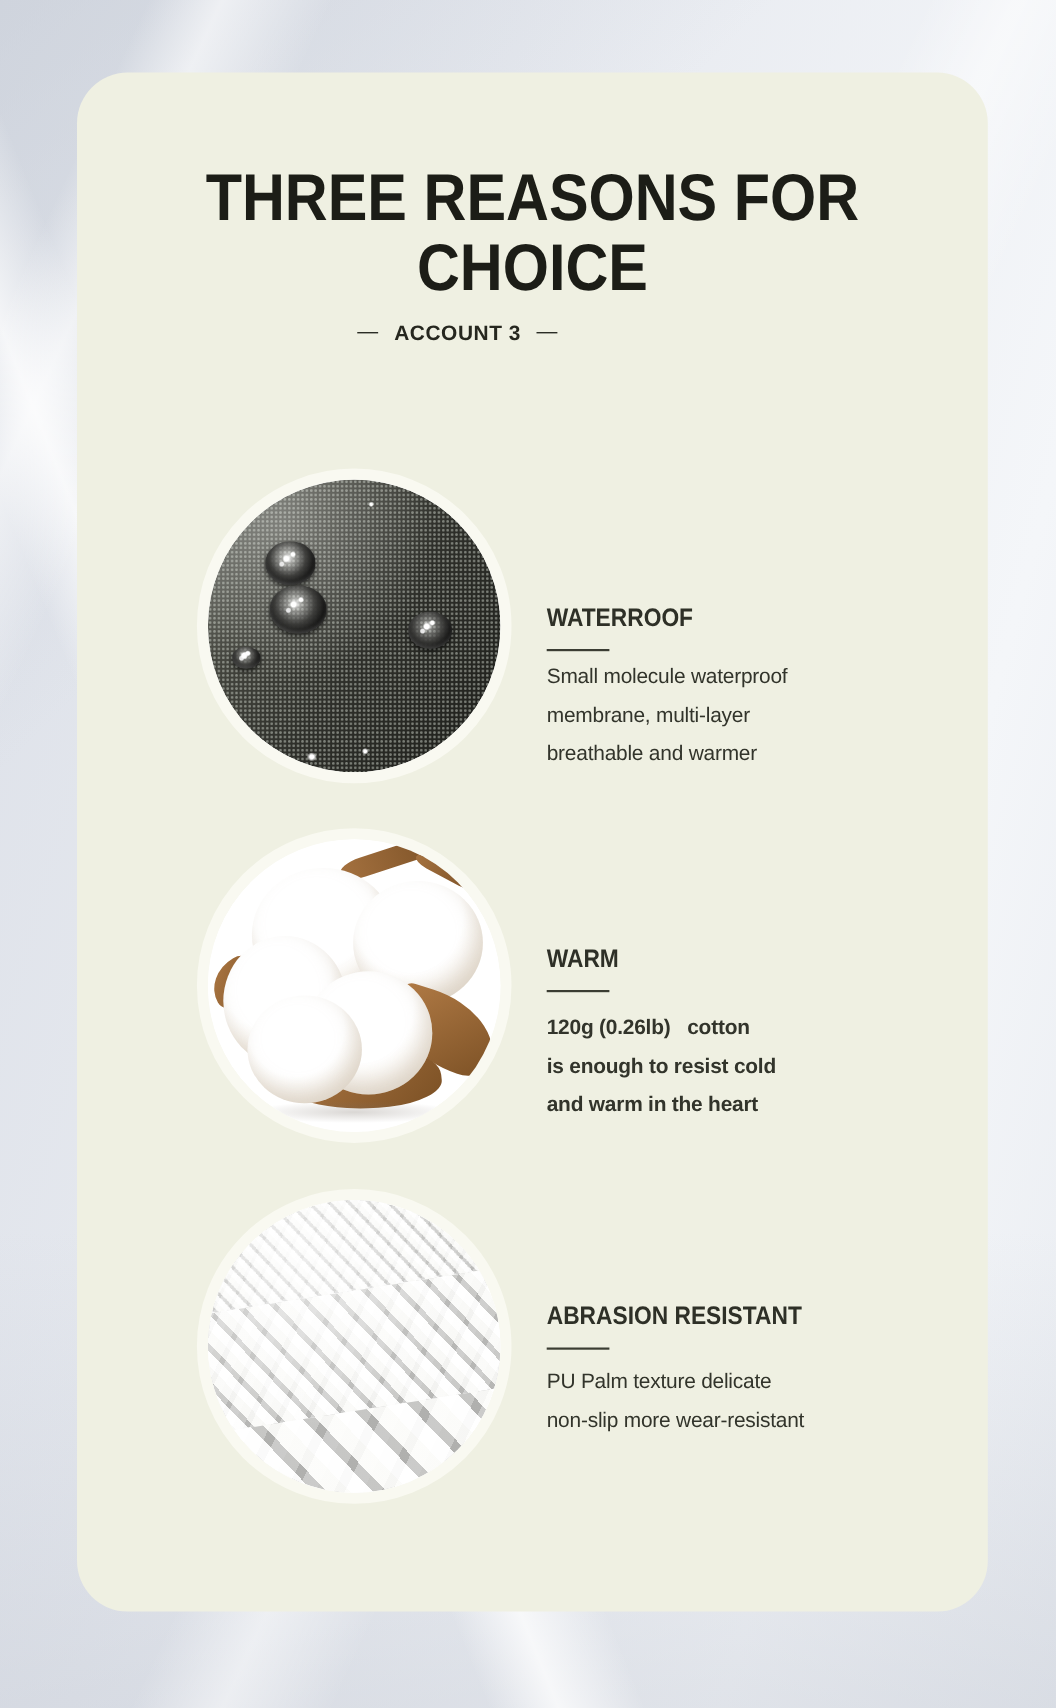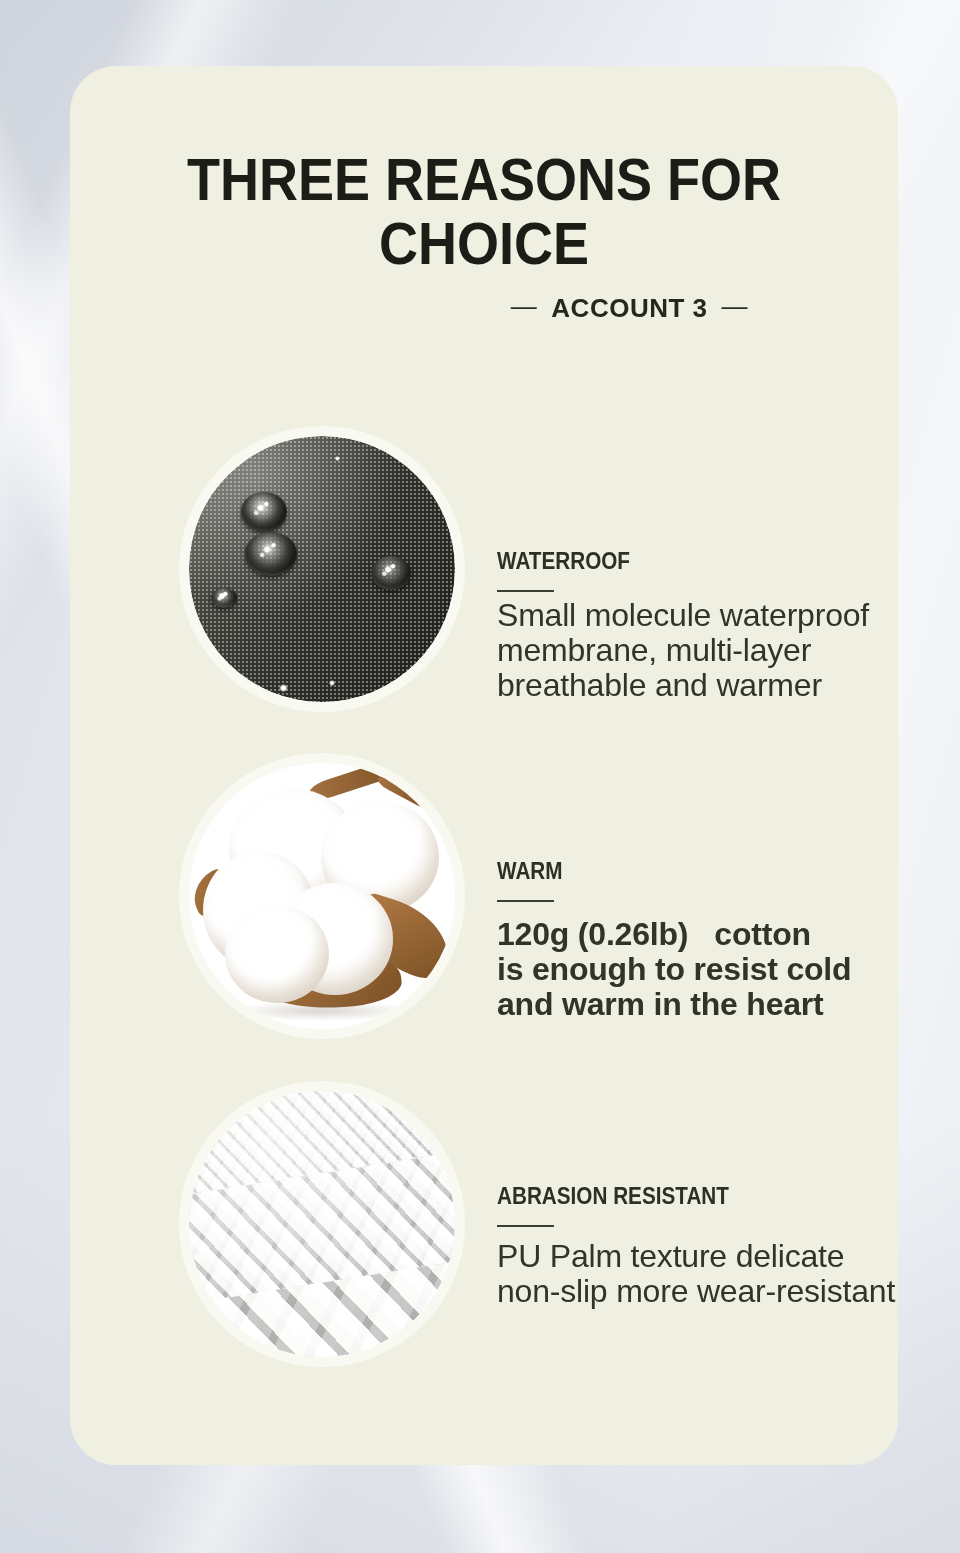--- a/index.html
+++ b/index.html
@@ -17,35 +17,35 @@
       linear-gradient(135deg, rgba(196,202,212,.55) 0%, rgba(196,202,212,0) 28%),
       linear-gradient(180deg, rgba(0,0,0,0) 72%, rgba(186,192,204,.35) 100%),
       linear-gradient(105deg, #dce0e8 0%, #e6e9ef 35%, #f4f6f9 78%, #e9ecf1 100%);
   }
   .card{position:absolute;left:70px;top:66px;width:828px;height:1399px;
     background:var(--card-bg);border-radius:46px;}
   
   .title{position:absolute;left:70px;top:148px;width:828px;text-align:center;
     font-size:60px;line-height:64px;font-weight:700;letter-spacing:0;
     color:var(--title);transform:scaleX(.9);transform-origin:50% 0;}
-  .subtitle{position:absolute;left:70px;top:293px;width:692px;text-align:right;
-    font-size:26px;font-weight:700;letter-spacing:.5px;color:#26271f;}
+  .subtitle{position:absolute;left:70px;top:293px;width:692px;text-align:center;
+    font-size:19px;font-weight:700;letter-spacing:.5px;color:#26271f;}
   .subtitle .dash{font-weight:400;color:#2b2d25;margin:0 14px;position:relative;top:-2px;}
   
   .feature{position:absolute;left:0;width:960px;margin-left:39px;}
   .f1{top:426px;height:300px;}
   .f2{top:753px;height:300px;padding-left:44px;}
   .f3{top:1081px;height:300px;}
   .circle{position:absolute;left:140px;top:0;width:286px;height:286px;border-radius:50%;
     border:10px solid var(--ring);overflow:hidden;background:#fff;}
   .feature-text{position:absolute;left:458px;top:0;width:440px;}
   .feature-heading{position:absolute;left:0;font-size:23px;font-weight:700;color:var(--heading);
     letter-spacing:0;transform:scaleX(.9);transform-origin:left center;white-space:nowrap;}
   .rule{position:absolute;left:0;width:57px;height:2px;background:var(--underline);}
-  .feature-body{position:absolute;left:0;width:430px;font-size:32px;line-height:35px;
+  .feature-body{position:absolute;left:0;width:430px;font-size:19px;line-height:35px;
     color:var(--body);white-space:pre-wrap;letter-spacing:-0.2px;}
   .f1 .feature-heading{top:122px;} .f1 .rule{top:164px;} .f1 .feature-body{top:172px;}
   .f2 .feature-heading{top:105px;} .f2 .rule{top:147px;} .f2 .feature-body{top:164px;font-weight:bold;}
   .f3 .feature-heading{top:102px;} .f3 .rule{top:144px;} .f3 .feature-body{top:158px;}
   
   .fabric{position:absolute;inset:0;border-radius:50%;
     background-color:#2c2d29;
     background-image:
       radial-gradient(circle at 26% 16%, rgba(255,255,255,.28), rgba(255,255,255,0) 46%),
       radial-gradient(rgba(205,210,200,.5) 0.9px, rgba(0,0,0,0) 1.5px),

